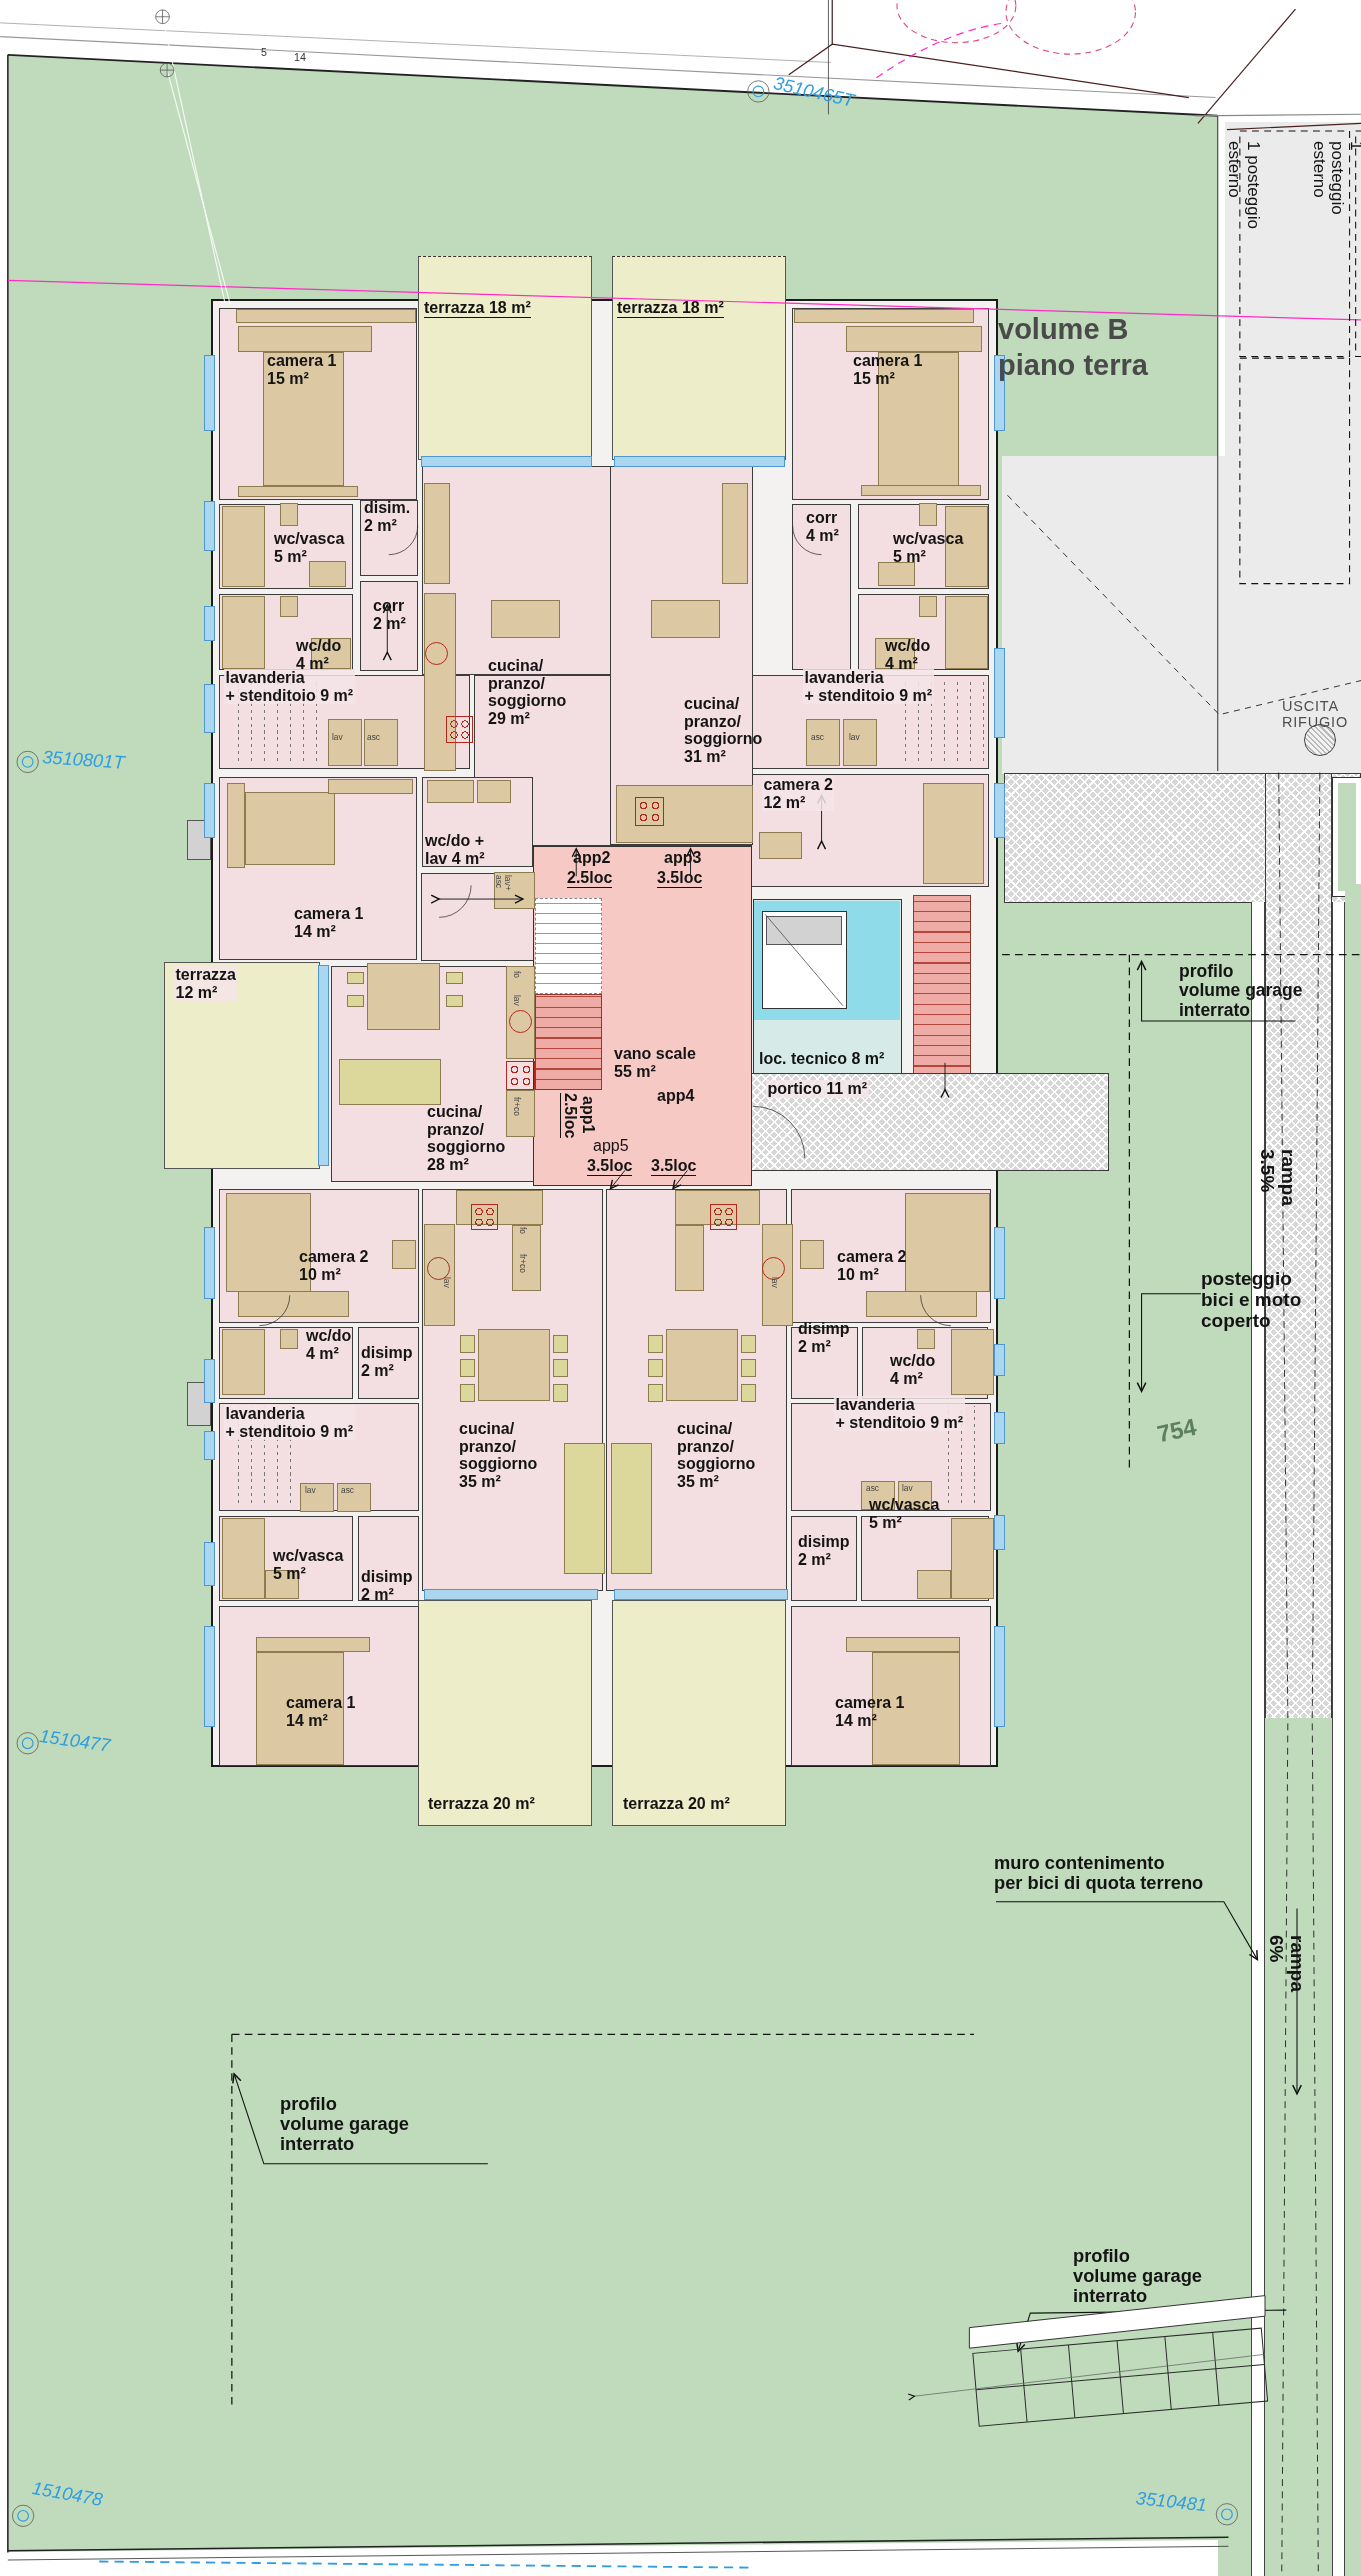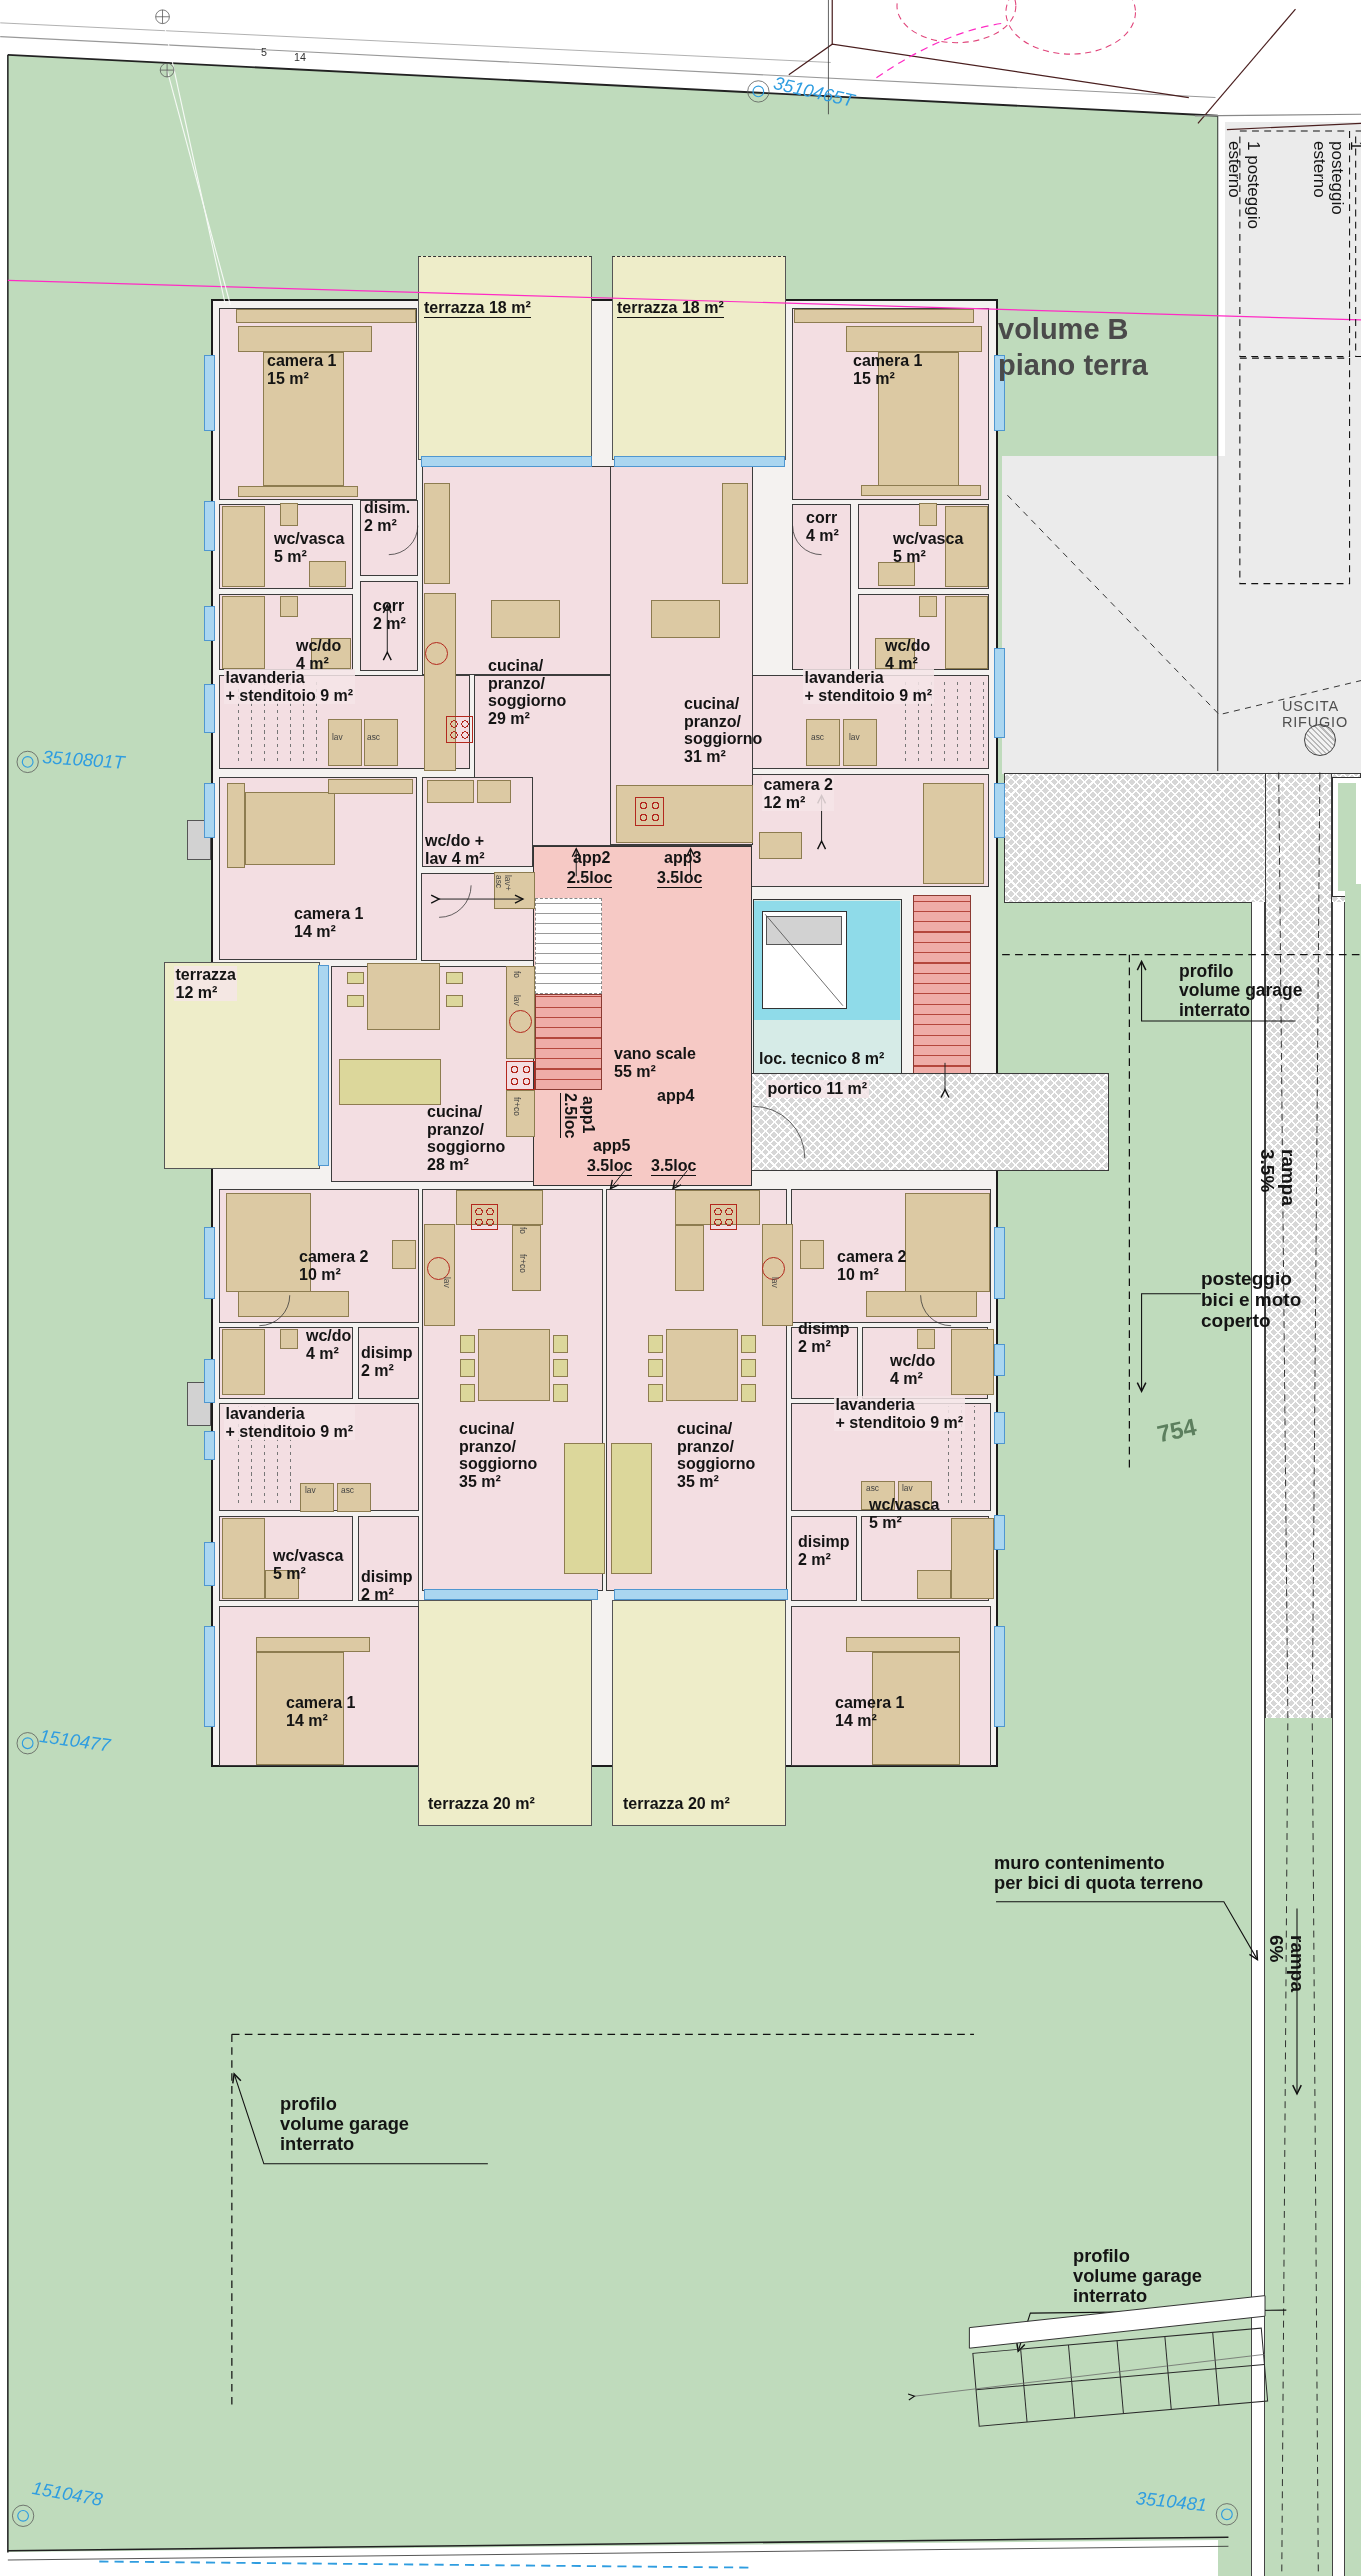--- a/index.html
+++ b/index.html
@@ -431,21 +431,21 @@
       <div class="lbl" style="left: 664px; top: 849px; font-size: 16px; font-weight: 700; color: rgb(20, 20, 20);">app3</div>
       <div class="lbl u" style="left: 657px; top: 869px; font-size: 16px; font-weight: 700; color: rgb(20, 20, 20);">3.5loc</div>
       <div class="lbl" style="left: 294px; top: 905px; font-size: 16px; font-weight: 700; color: rgb(20, 20, 20);">camera 1
 14 m²</div>
       <div class="lbl bg" style="left: 174px; top: 966px; font-size: 16px; font-weight: 700; color: rgb(20, 20, 20);">terrazza
 12 m²</div>
       <div class="lbl" style="left: 614px; top: 1045px; font-size: 16px; font-weight: 700; color: rgb(20, 20, 20);">vano scale
 55 m²</div>
       <div class="lbl" style="left: 597px; top: 1096px; font-size: 16px; font-weight: 700; color: rgb(20, 20, 20); transform-origin: 0px 0px; transform: rotate(90deg);">app1</div>
       <div class="lbl u" style="left: 579px; top: 1093px; font-size: 16px; font-weight: 700; color: rgb(20, 20, 20); transform-origin: 0px 0px; transform: rotate(90deg);">2.5loc</div>
-      <div class="lbl" style="left: 593px; top: 1137px; font-size: 16px; font-weight: 700; color: rgb(20, 20, 20);">app5</div>
+      <div class="lbl" style="left: 593px; top: 1137px; font-size: 16px; font-weight: 400; color: rgb(20, 20, 20);">app5</div>
       <div class="lbl u" style="left: 587px; top: 1157px; font-size: 16px; font-weight: 700; color: rgb(20, 20, 20);">3.5loc</div>
       <div class="lbl" style="left: 657px; top: 1087px; font-size: 16px; font-weight: 700; color: rgb(20, 20, 20);">app4</div>
       <div class="lbl u" style="left: 651px; top: 1157px; font-size: 16px; font-weight: 700; color: rgb(20, 20, 20);">3.5loc</div>
       <div class="lbl" style="left: 427px; top: 1103px; font-size: 16px; font-weight: 700; color: rgb(20, 20, 20);">cucina/
 pranzo/
 soggiorno
 28 m²</div>
       <div class="lbl" style="left: 759px; top: 1050px; font-size: 16px; font-weight: 700; color: rgb(20, 20, 20);">loc. tecnico 8 m²</div>
       <div class="lbl bg" style="left: 766px; top: 1080px; font-size: 16px; font-weight: 700; color: rgb(20, 20, 20);">portico 11 m²</div>
       <div class="lbl" style="left: 299px; top: 1248px; font-size: 16px; font-weight: 700; color: rgb(20, 20, 20);">camera 2

